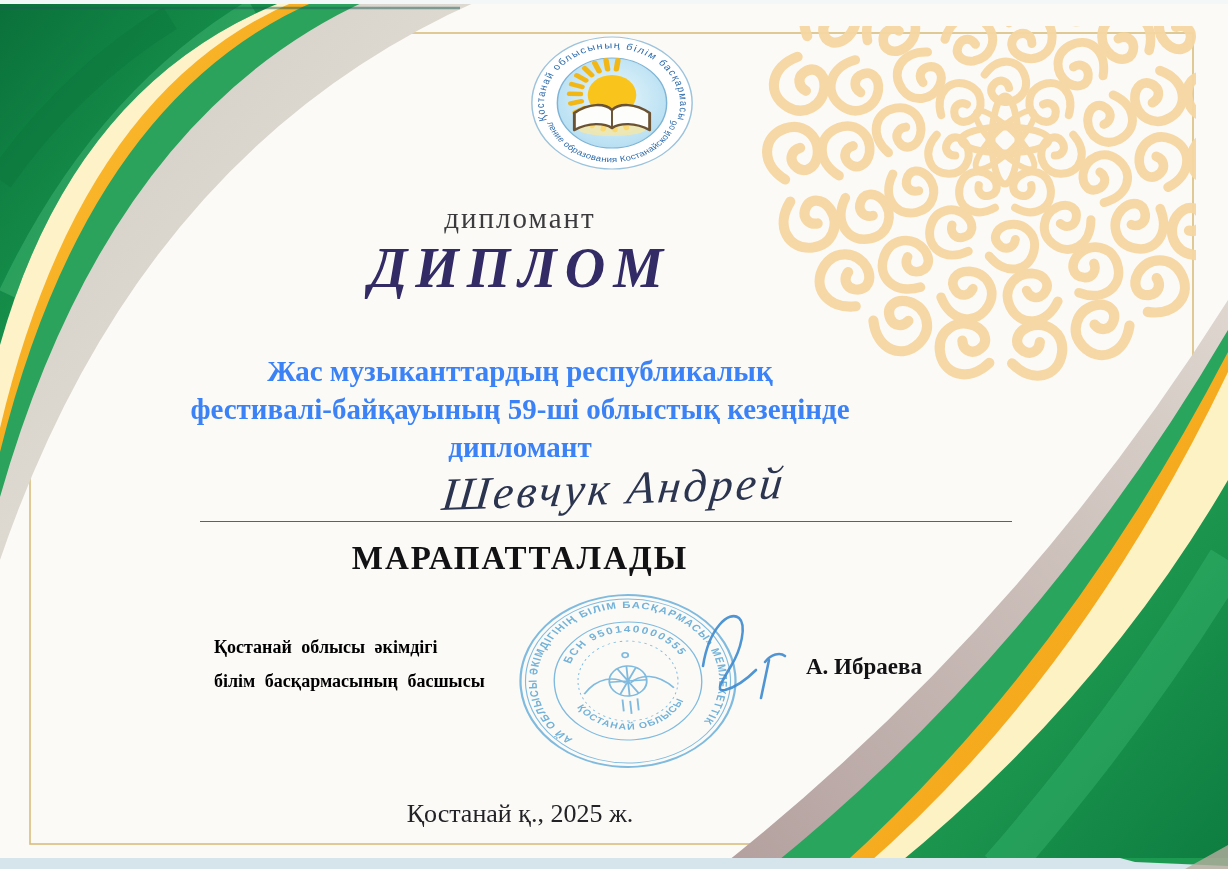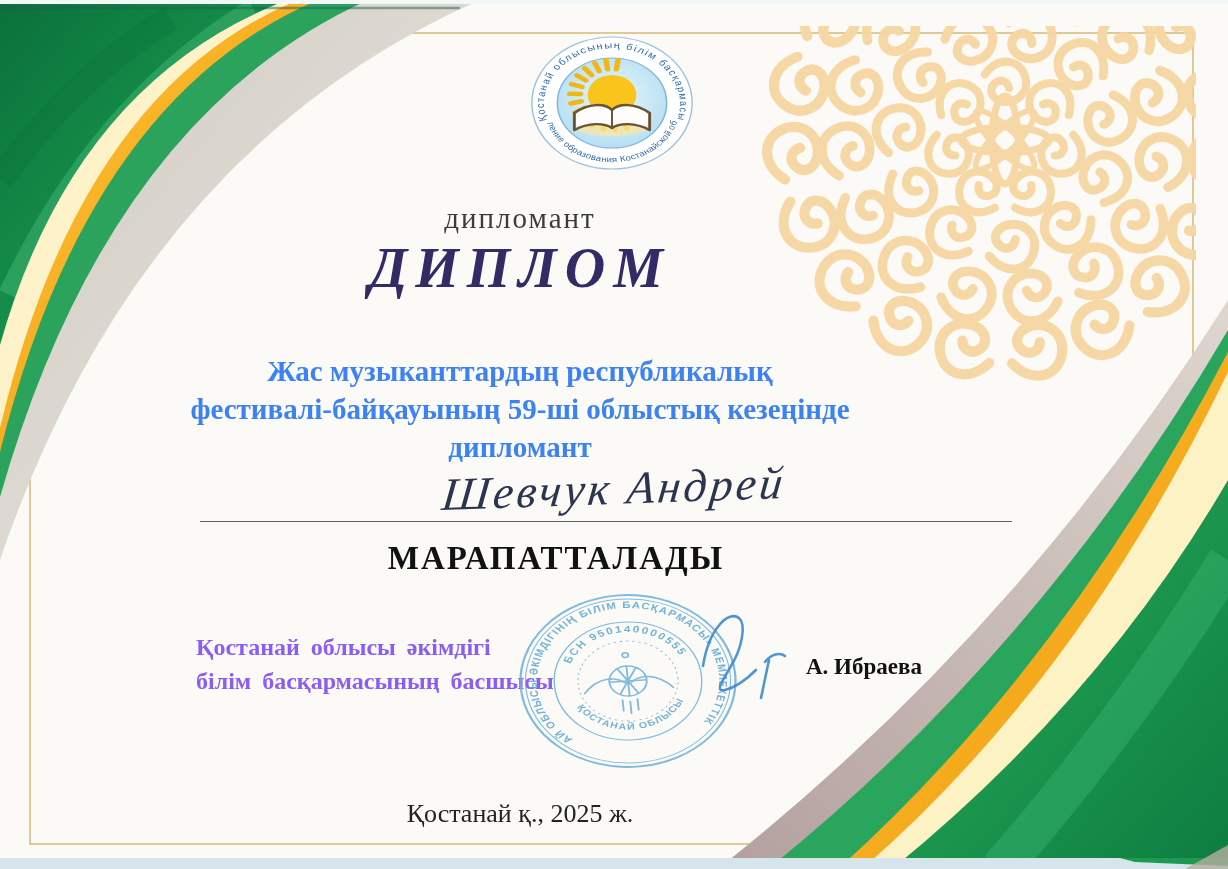--- a/index.html
+++ b/index.html
@@ -9,23 +9,23 @@
   .abs{position:absolute;}
   #decor{left:0;top:0;}
   .ctext{position:absolute;left:0;width:1040px;text-align:center;color:#1d1d20;}
   #pretitle{top:202px;font-size:29px;letter-spacing:2px;color:#3b3b3e;}
   #title{top:236px;font-size:56px;font-weight:bold;letter-spacing:8px;color:#322b66;font-style:italic;}
   #body-lines{top:352px;font-size:29px;font-weight:600;line-height:38px;color:#3b82f6;}
   #recipient{top:462px;left:214px;width:800px;text-align:center;
              font-size:46px;font-style:italic;letter-spacing:3px;color:#2c3550;
              transform:rotate(-2deg) skewX(-8deg);}
   #name-rule{top:521px;left:200px;width:812px;height:0;border-top:1.6px solid #60605f;}
-  #award{top:540px;font-size:33px;font-weight:bold;letter-spacing:2px;color:#121214;padding-left:36px;}
-  #signer-role{top:630px;left:196px;font-size:24px;font-weight:bold;line-height:34px;
-               color:#8b5cf6;word-spacing:5px;}
+  #award{top:540px;font-size:33px;font-weight:bold;letter-spacing:2px;color:#121214;}
+  #signer-role{top:630px;left:214px;font-size:18px;font-weight:bold;line-height:34px;
+               color:#000000;word-spacing:5px;}
   #signer-name{top:654px;left:806px;font-size:23px;font-weight:bold;color:#121214;}
   #footer-date{top:786px;font-size:26px;color:#232327;margin-top:13px;}
   #logo-svg{left:527px;top:33px;}
   #stamp-svg{left:493px;top:581px;opacity:.88;}
   #sig-svg{left:685px;top:596px;}
 </style>
 </head>
 <body>
 
 <div id="page">

